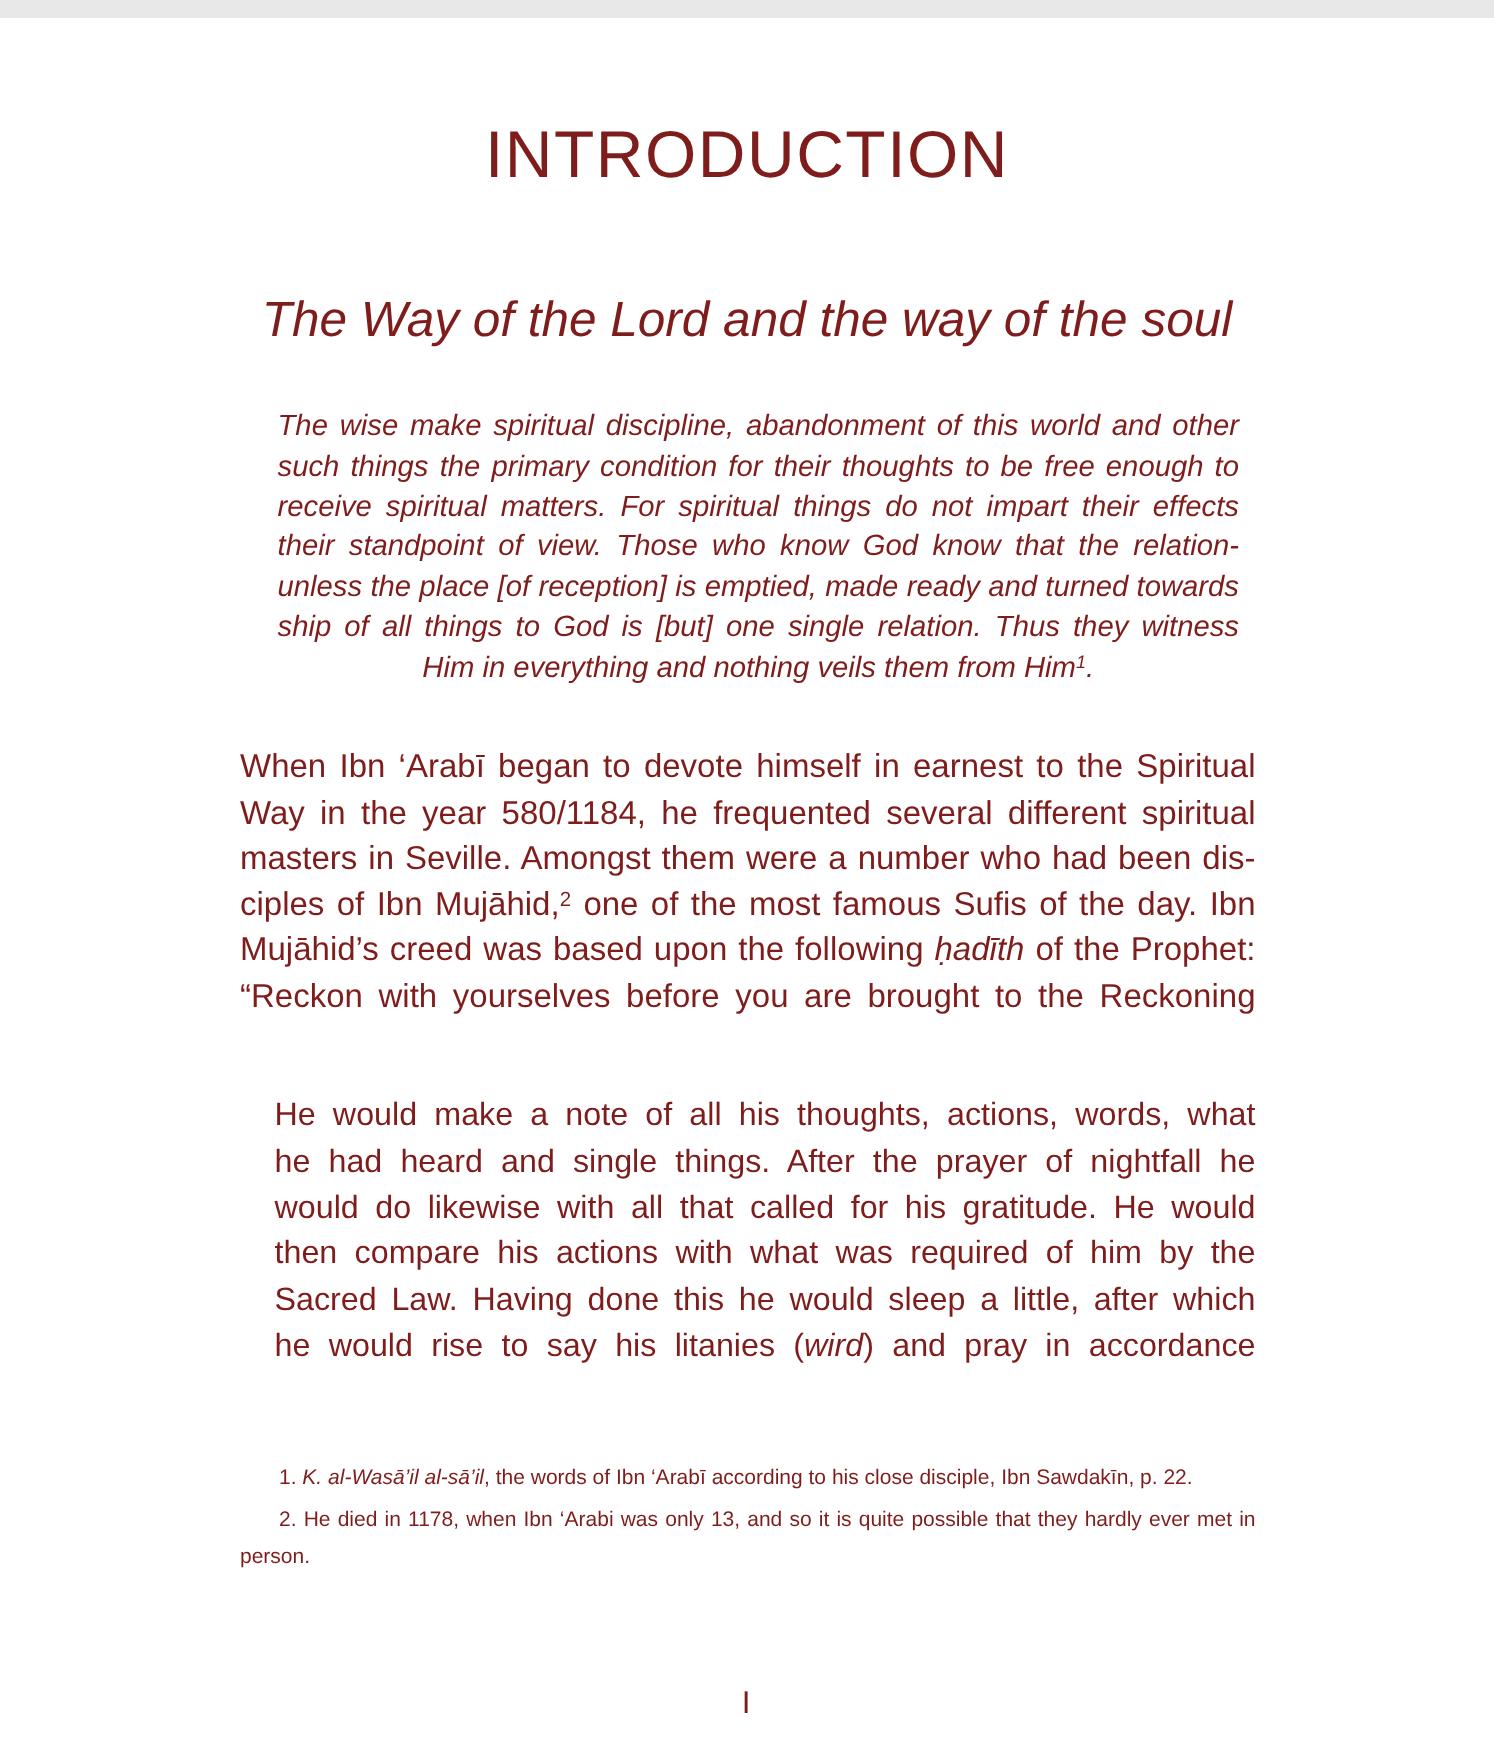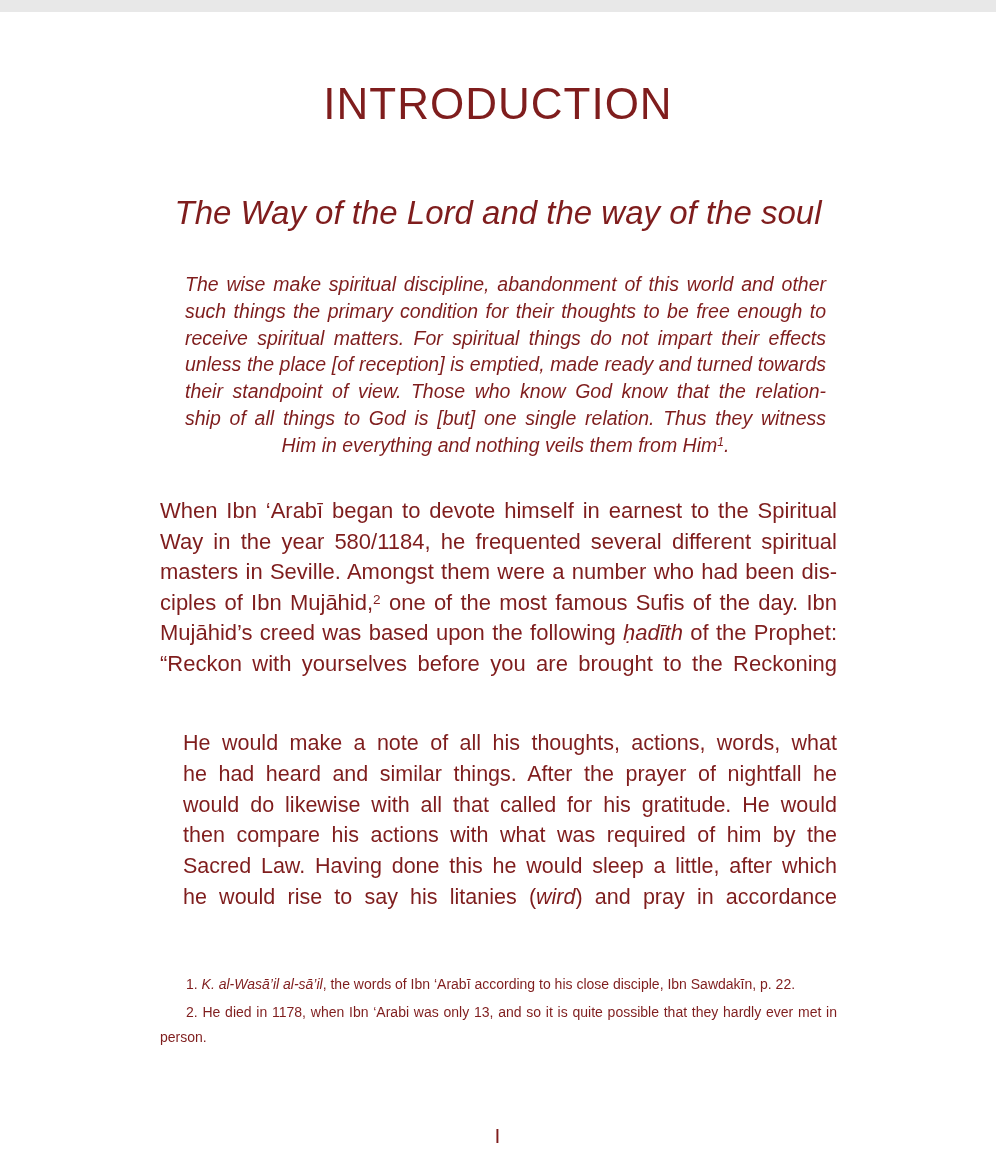--- a/index.html
+++ b/index.html
@@ -91,36 +91,36 @@
 </head>
 <body>
 
 <div id="page">
   <h1 id="title">INTRODUCTION</h1>
   <h2 id="subtitle">The Way of the Lord and the way of the soul</h2>
   <div id="epigraph">
       <div class="line"><span>The wise make spiritual discipline, abandonment of this world and other</span></div>
       <div class="line"><span>such things the primary condition for their thoughts to be free enough to</span></div>
       <div class="line"><span>receive spiritual matters. For spiritual things do not impart their effects</span></div>
+      <div class="line"><span>their standpoint of view. Those who know God know that the relation-</span></div>
       <div class="line"><span>unless the place [of reception] is emptied, made ready and turned towards</span></div>
-      <div class="line"><span>their standpoint of view. Those who know God know that the relation-</span></div>
       <div class="line"><span>ship of all things to God is [but] one single relation. Thus they witness</span></div>
       <div class="line center"><span>Him in everything and nothing veils them from Him</span><sup class="fnref">1</sup><span>.</span></div>
     </div>
   <div id="para1">
       <div class="line"><span>When Ibn ‘Arabī began to devote himself in earnest to the Spiritual</span></div>
       <div class="line"><span>Way in the year 580/1184, he frequented several different spiritual</span></div>
       <div class="line"><span>masters in Seville. Amongst them were a number who had been dis-</span></div>
       <div class="line"><span>ciples of Ibn Mujāhid,</span><sup class="fnref">2</sup><span> one of the most famous Sufis of the day. Ibn</span></div>
       <div class="line"><span>Mujāhid’s creed was based upon the following </span><span class="it">ḥadīth</span><span> of the Prophet:</span></div>
       <div class="line"><span>“Reckon with yourselves before you are brought to the Reckoning</span></div>
     </div>
   <div id="quote">
       <div class="line"><span>He would make a note of all his thoughts, actions, words, what</span></div>
-      <div class="line"><span>he had heard and similar things. After the prayer of nightfall he</span></div>
+      <div class="line"><span>he had heard and single things. After the prayer of nightfall he</span></div>
       <div class="line"><span>would do likewise with all that called for his gratitude. He would</span></div>
       <div class="line"><span>then compare his actions with what was required of him by the</span></div>
       <div class="line"><span>Sacred Law. Having done this he would sleep a little, after which</span></div>
       <div class="line"><span>he would rise to say his litanies (</span><span class="it">wird</span><span>) and pray in accordance</span></div>
     </div>
   <div id="footnotes">
     <p class="fn"><span>1. </span><span class="it">K. al-Wasā’il al-sā’il</span><span>, the words of Ibn ‘Arabī according to his close disciple, Ibn Sawdakīn, p. 22.</span></p>
     <p class="fn"><span>2. He died in 1178, when Ibn ‘Arabi was only 13, and so it is quite possible that they hardly ever met in person.</span></p>
   </div>
   <div id="pagenum">I</div>

